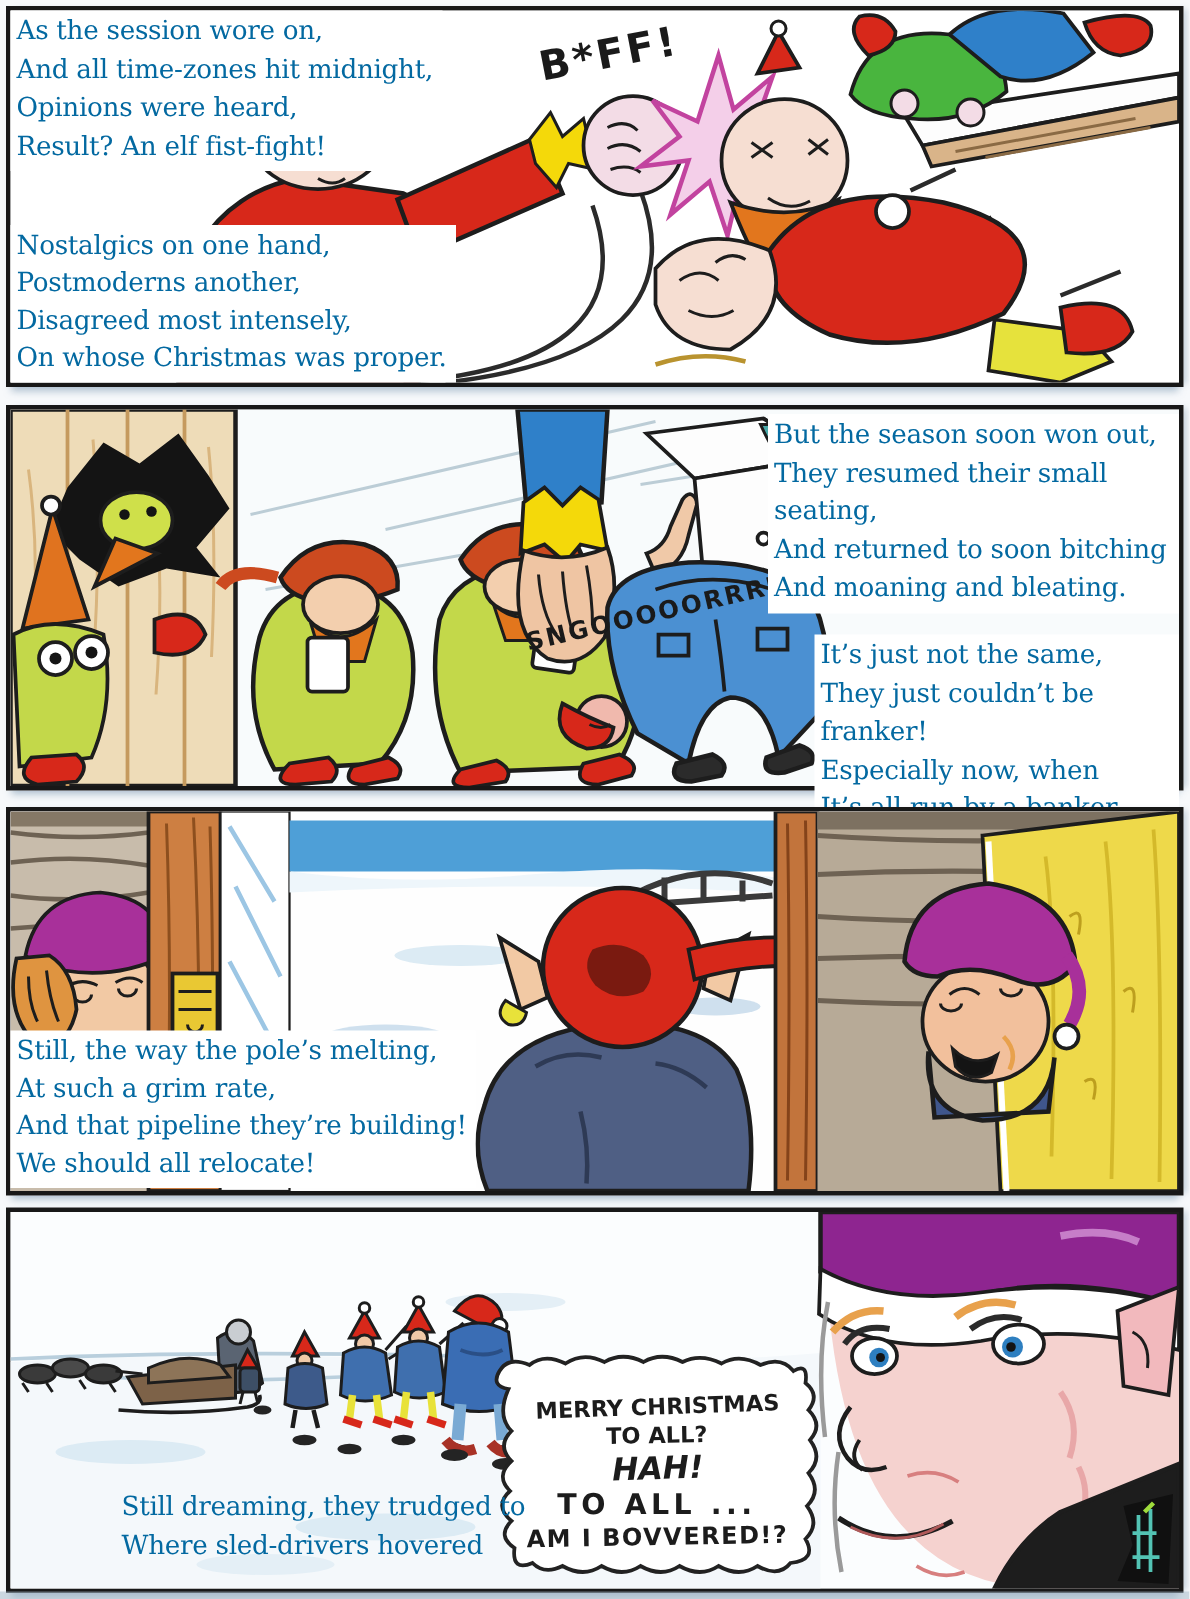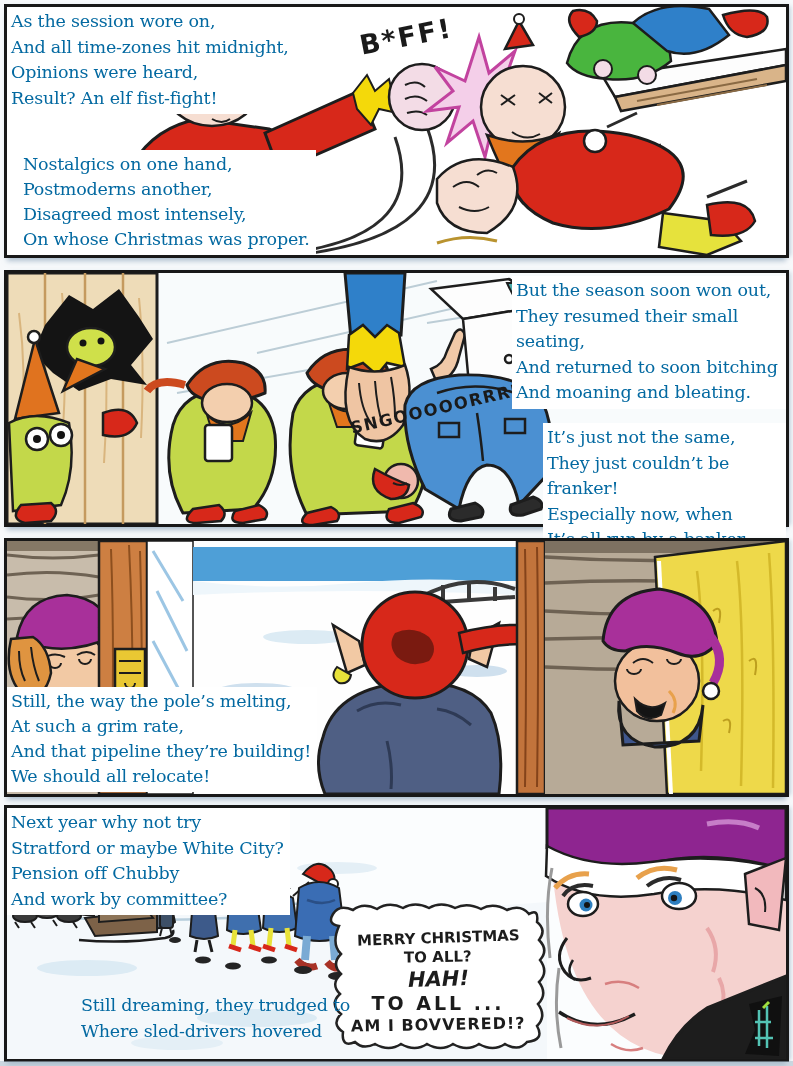--- a/index.html
+++ b/index.html
@@ -10,21 +10,21 @@
          box-shadow:0 6px 5px -3px rgba(120,150,175,.55),4px 0 4px -2px rgba(120,150,175,.35);}
   #p1{top:4px;height:248px;}
   #p2{top:270px;height:251px;}
   #p3{top:538px;height:253px;}
   #p4{top:805px;height:251px;}
   .art{position:absolute;inset:0;width:100%;height:100%;}
   .caption{position:absolute;font-size:17.5px;line-height:25.5px;color:#0369a1;
            white-space:pre-line;background:#fff;padding:2px 6px 3px 4px;letter-spacing:-.2px;}
   .cap-clear{background:transparent;}
   #c1a{left:0;top:0;}
-  #c1b{left:0;top:143px;line-height:25px;margin-left:12px;}
+  #c1b{left:0;top:143px;line-height:25px;}
   #c2a{left:505px;top:3px;}
   #c2b{left:536px;top:150px;}
   #c3a{left:0;top:146px;line-height:25px;}
   #c3b{left:516px;top:150px;line-height:25px;}
   #c4a{left:0;top:0;}
   #c4b{left:70px;top:183px;background:transparent;}
   .sfx{position:absolute;font-family:"DejaVu Sans",sans-serif;font-weight:800;color:#1a1a1a;}
   #sfx1{left:352px;top:14px;font-size:27px;letter-spacing:2px;transform:rotate(-11deg);}
   #sfx2{left:344px;top:146px;font-size:16.5px;letter-spacing:1.5px;transform:rotate(-13deg);transform-origin:left center;}
   .bubble{position:absolute;left:316px;top:92px;width:228px;height:158px;}
@@ -415,21 +415,17 @@
         <path d="M16 26 Q4 24 10 14 Q16 4 30 10 Q40 2 54 9 Q66 1 80 8 Q92 1 106 8 Q118 1 132 8 Q144 2 158 9 Q170 2 184 10 Q198 4 206 14 Q216 8 214 22 Q224 30 216 40 Q226 50 217 60 Q226 72 216 82 Q225 94 215 104 Q224 116 214 126 Q222 140 204 142 Q196 152 182 144 Q170 152 156 144 Q144 152 130 144 Q118 152 104 144 Q92 152 78 144 Q66 152 52 144 Q40 150 32 142 Q18 148 20 132 Q8 124 18 114 Q6 104 17 94 Q7 84 18 74 Q8 64 18 54 Q8 44 16 26 Z" fill="#ffffff" stroke="#222222" stroke-width="2.5"></path>
       </svg>
       <div class="bubble-text">
         <span>MERRY CHRISTMAS</span>
         <span>TO ALL?</span>
         <span>HAH!</span>
         <span>TO ALL ...</span>
         <span>AM I BOVVERED!?</span>
       </div>
     </div>
-    <div class="caption" id="c4a">Next year why not try
-Stratford or maybe White City?
-Pension off Chubby
-And work by committee?</div>
     <div class="caption cap-clear" id="c4b">Still dreaming, they trudged to
 Where sled-drivers hovered</div>
   </section>
 
 </div>
 
 </body></html>

